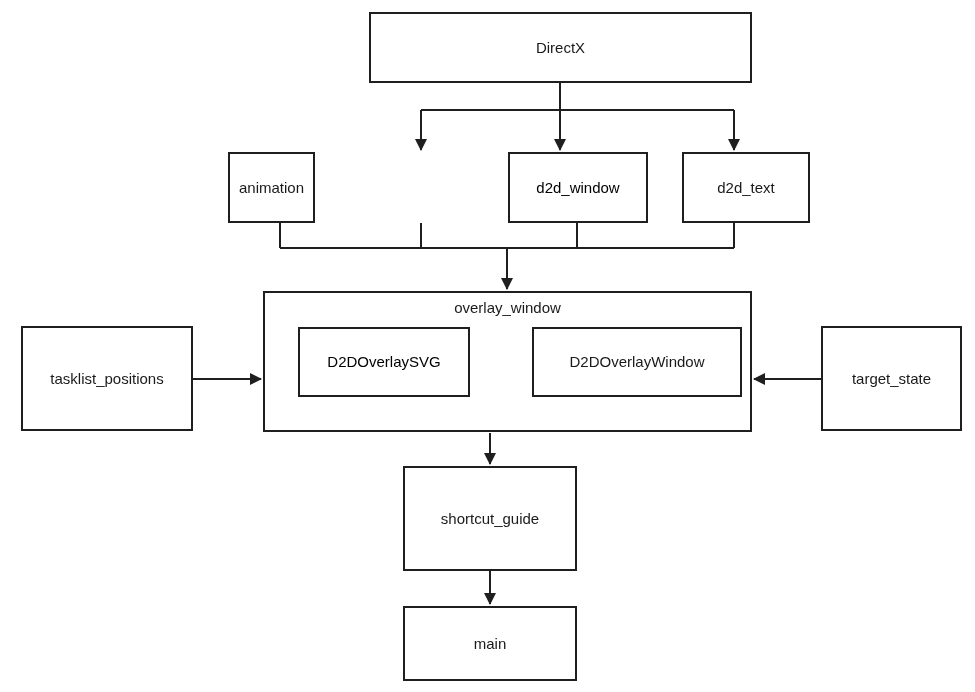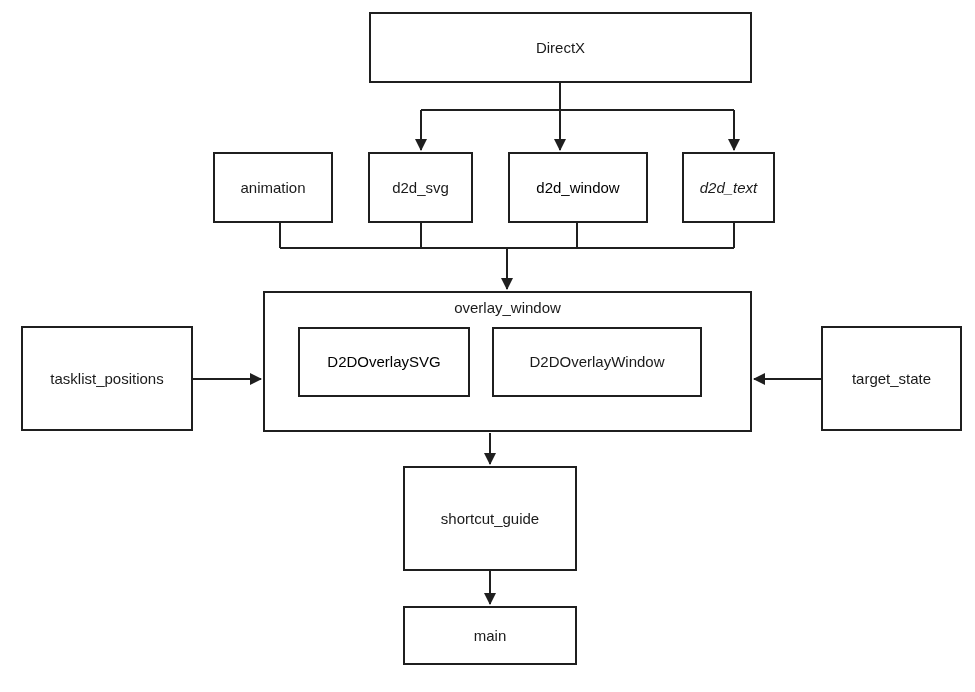--- a/index.html
+++ b/index.html
@@ -43,51 +43,48 @@
   }
 </style>
 </head>
 <body>
 
 <div class="canvas">
   <div id="node-layer">
       <div class="node" style="left: 369px; top: 12px; width: 383px; height: 71px; border-color: rgb(31, 31, 31); color: rgb(26, 26, 26);">
         <span>DirectX</span>
       </div>
-      <div class="node" style="left: 213px; top: 152px; width: 120px; height: 71px; border-color: rgb(31, 31, 31); color: rgb(26, 26, 26);">
+      <div class="node" style="left: 228px; top: 152px; width: 87px; height: 71px; border-color: rgb(31, 31, 31); color: rgb(26, 26, 26);">
         <span>animation</span>
-      </div>
-      <div class="node" style="left: 368px; top: 152px; width: 105px; height: 71px; border-color: rgb(31, 31, 31); color: rgb(26, 26, 26);">
-        <span>d2d_svg</span>
       </div>
       <div class="node" style="left: 508px; top: 152px; width: 140px; height: 71px; border-color: rgb(31, 31, 31); color: #000000;">
         <span>d2d_window</span>
       </div>
-      <div class="node" style="left: 682px; top: 152px; width: 93px; height: 71px; border-color: rgb(31, 31, 31); color: rgb(26, 26, 26); font-style: italic;">
+      <div class="node" style="left: 682px; top: 152px; width: 128px; height: 71px; border-color: rgb(31, 31, 31); color: rgb(26, 26, 26);">
         <span>d2d_text</span>
       </div>
       <div class="node container" style="left: 263px; top: 291px; width: 489px; height: 141px; border-color: rgb(31, 31, 31); color: rgb(26, 26, 26);">
         <span>overlay_window</span>
       </div>
       <div class="node" style="left: 298px; top: 327px; width: 172px; height: 70px; border-color: rgb(31, 31, 31); color: #000000;">
         <span>D2DOverlaySVG</span>
       </div>
-      <div class="node" style="left: 492px; top: 327px; width: 210px; height: 70px; border-color: rgb(31, 31, 31); color: rgb(26, 26, 26);">
+      <div class="node" style="left: 532px; top: 327px; width: 210px; height: 70px; border-color: rgb(31, 31, 31); color: rgb(26, 26, 26);">
         <span>D2DOverlayWindow</span>
       </div>
       <div class="node" style="left: 21px; top: 326px; width: 172px; height: 105px; border-color: rgb(31, 31, 31); color: rgb(26, 26, 26);">
         <span>tasklist_positions</span>
       </div>
       <div class="node" style="left: 821px; top: 326px; width: 141px; height: 105px; border-color: rgb(31, 31, 31); color: rgb(26, 26, 26);">
         <span>target_state</span>
       </div>
       <div class="node" style="left: 403px; top: 466px; width: 174px; height: 105px; border-color: rgb(31, 31, 31); color: rgb(26, 26, 26);">
         <span>shortcut_guide</span>
       </div>
-      <div class="node" style="left: 403px; top: 606px; width: 174px; height: 59px; border-color: rgb(31, 31, 31); color: rgb(26, 26, 26);">
+      <div class="node" style="left: 403px; top: 606px; width: 174px; height: 75px; border-color: rgb(31, 31, 31); color: rgb(26, 26, 26);">
         <span>main</span>
       </div>
     </div>
   <svg id="edge-layer" viewBox="0 0 975 692" xmlns="http://www.w3.org/2000/svg">
     <defs>
       <marker id="arrowhead" markerUnits="userSpaceOnUse" markerWidth="14" markerHeight="14" refX="11" refY="6" orient="auto">
         <path d="M0,0 L12,6 L0,12 Z" fill="#1f1f1f"></path>
       </marker>
     </defs>
   <polyline points="560,83 560,150" fill="none" stroke="#1f1f1f" stroke-width="2" marker-end="url(#arrowhead)"></polyline>

